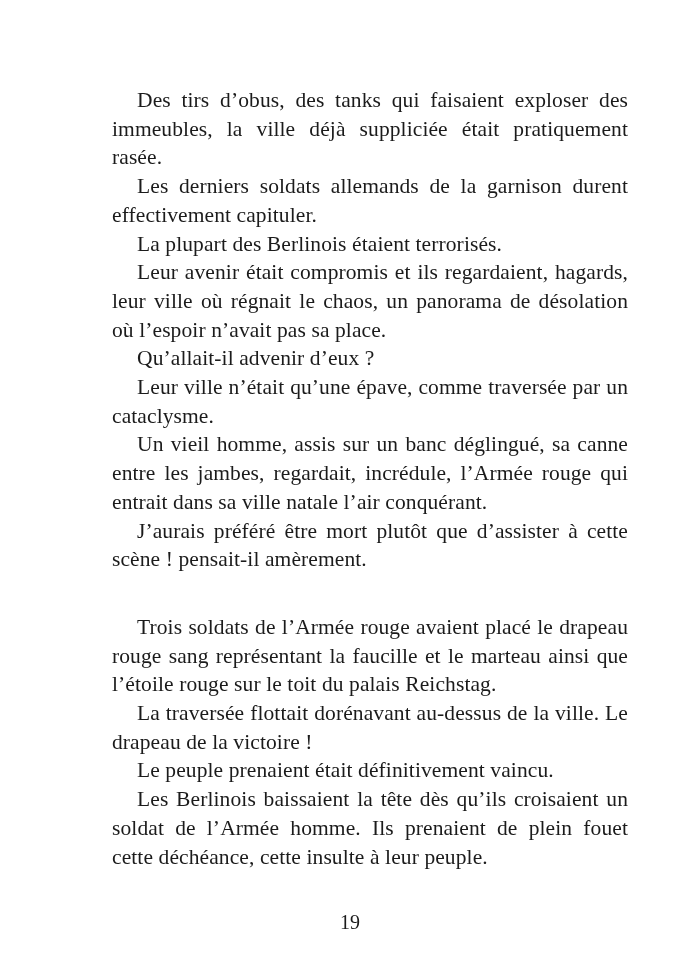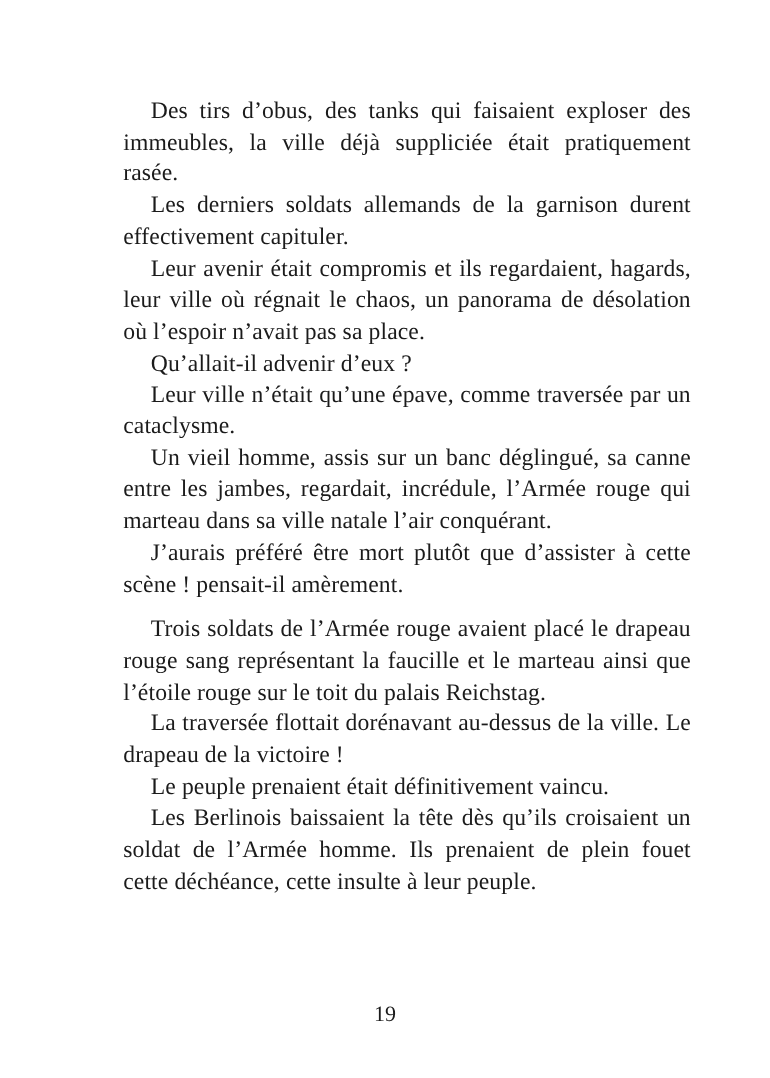--- a/index.html
+++ b/index.html
@@ -22,21 +22,21 @@
     width: 700px;
     height: 980px;
     padding-left: 20px;
   }
   .text-block {
     padding: 86px 92px 0 92px;
     font-size: 21.5px;
     line-height: 28.7px;
   }
   .text-section { margin: 0; }
-  .text-section + .text-section { margin-top: 12px; }
+  .text-section + .text-section { margin-top: 39px; }
   .text-block p.para {
     margin: 0;
     text-indent: 25px;
     text-align: justify;
     letter-spacing: 0.1px;
   }
   .folio {
     position: absolute;
     top: 908px;
     left: 0;
@@ -47,24 +47,25 @@
   }
 </style>
 </head>
 <body style="background: rgb(255, 255, 255); color: rgb(27, 27, 27);">
 
 <main class="page">
   <div class="text-block">
     <section class="text-section">
         <p class="para">Des tirs d’obus, des tanks qui faisaient exploser des immeubles, la ville déjà suppliciée était pratiquement rasée.</p>
         <p class="para">Les derniers soldats allemands de la garnison durent effectivement capituler.</p>
+        <p class="para">La plupart des Berlinois étaient terrorisés.</p>
         <p class="para">Leur avenir était compromis et ils regardaient, hagards, leur ville où régnait le chaos, un panorama de désolation où l’espoir n’avait pas sa place.</p>
         <p class="para">Qu’allait-il advenir d’eux ?</p>
         <p class="para">Leur ville n’était qu’une épave, comme traversée par un cataclysme.</p>
-        <p class="para">Un vieil homme, assis sur un banc déglingué, sa canne entre les jambes, regardait, incrédule, l’Armée rouge qui marteau dans sa ville natale l’air conquérant.</p>
+        <p class="para">Un vieil homme, assis sur un banc déglingué, sa canne entre les jambes, regardait, incrédule, l’Armée rouge qui entrait dans sa ville natale l’air conquérant.</p>
         <p class="para">J’aurais préféré être mort plutôt que d’assister à cette scène ! pensait-il amèrement.</p>
       </section>
     <section class="text-section">
         <p class="para">Trois soldats de l’Armée rouge avaient placé le drapeau rouge sang représentant la faucille et le marteau ainsi que l’étoile rouge sur le toit du palais Reichstag.</p>
         <p class="para">La traversée flottait dorénavant au-dessus de la ville. Le drapeau de la victoire !</p>
         <p class="para">Le peuple prenaient était définitivement vaincu.</p>
         <p class="para">Les Berlinois baissaient la tête dès qu’ils croisaient un soldat de l’Armée homme. Ils prenaient de plein fouet cette déchéance, cette insulte à leur peuple.</p>
       </section>
   </div>
   <div class="folio">19</div>

